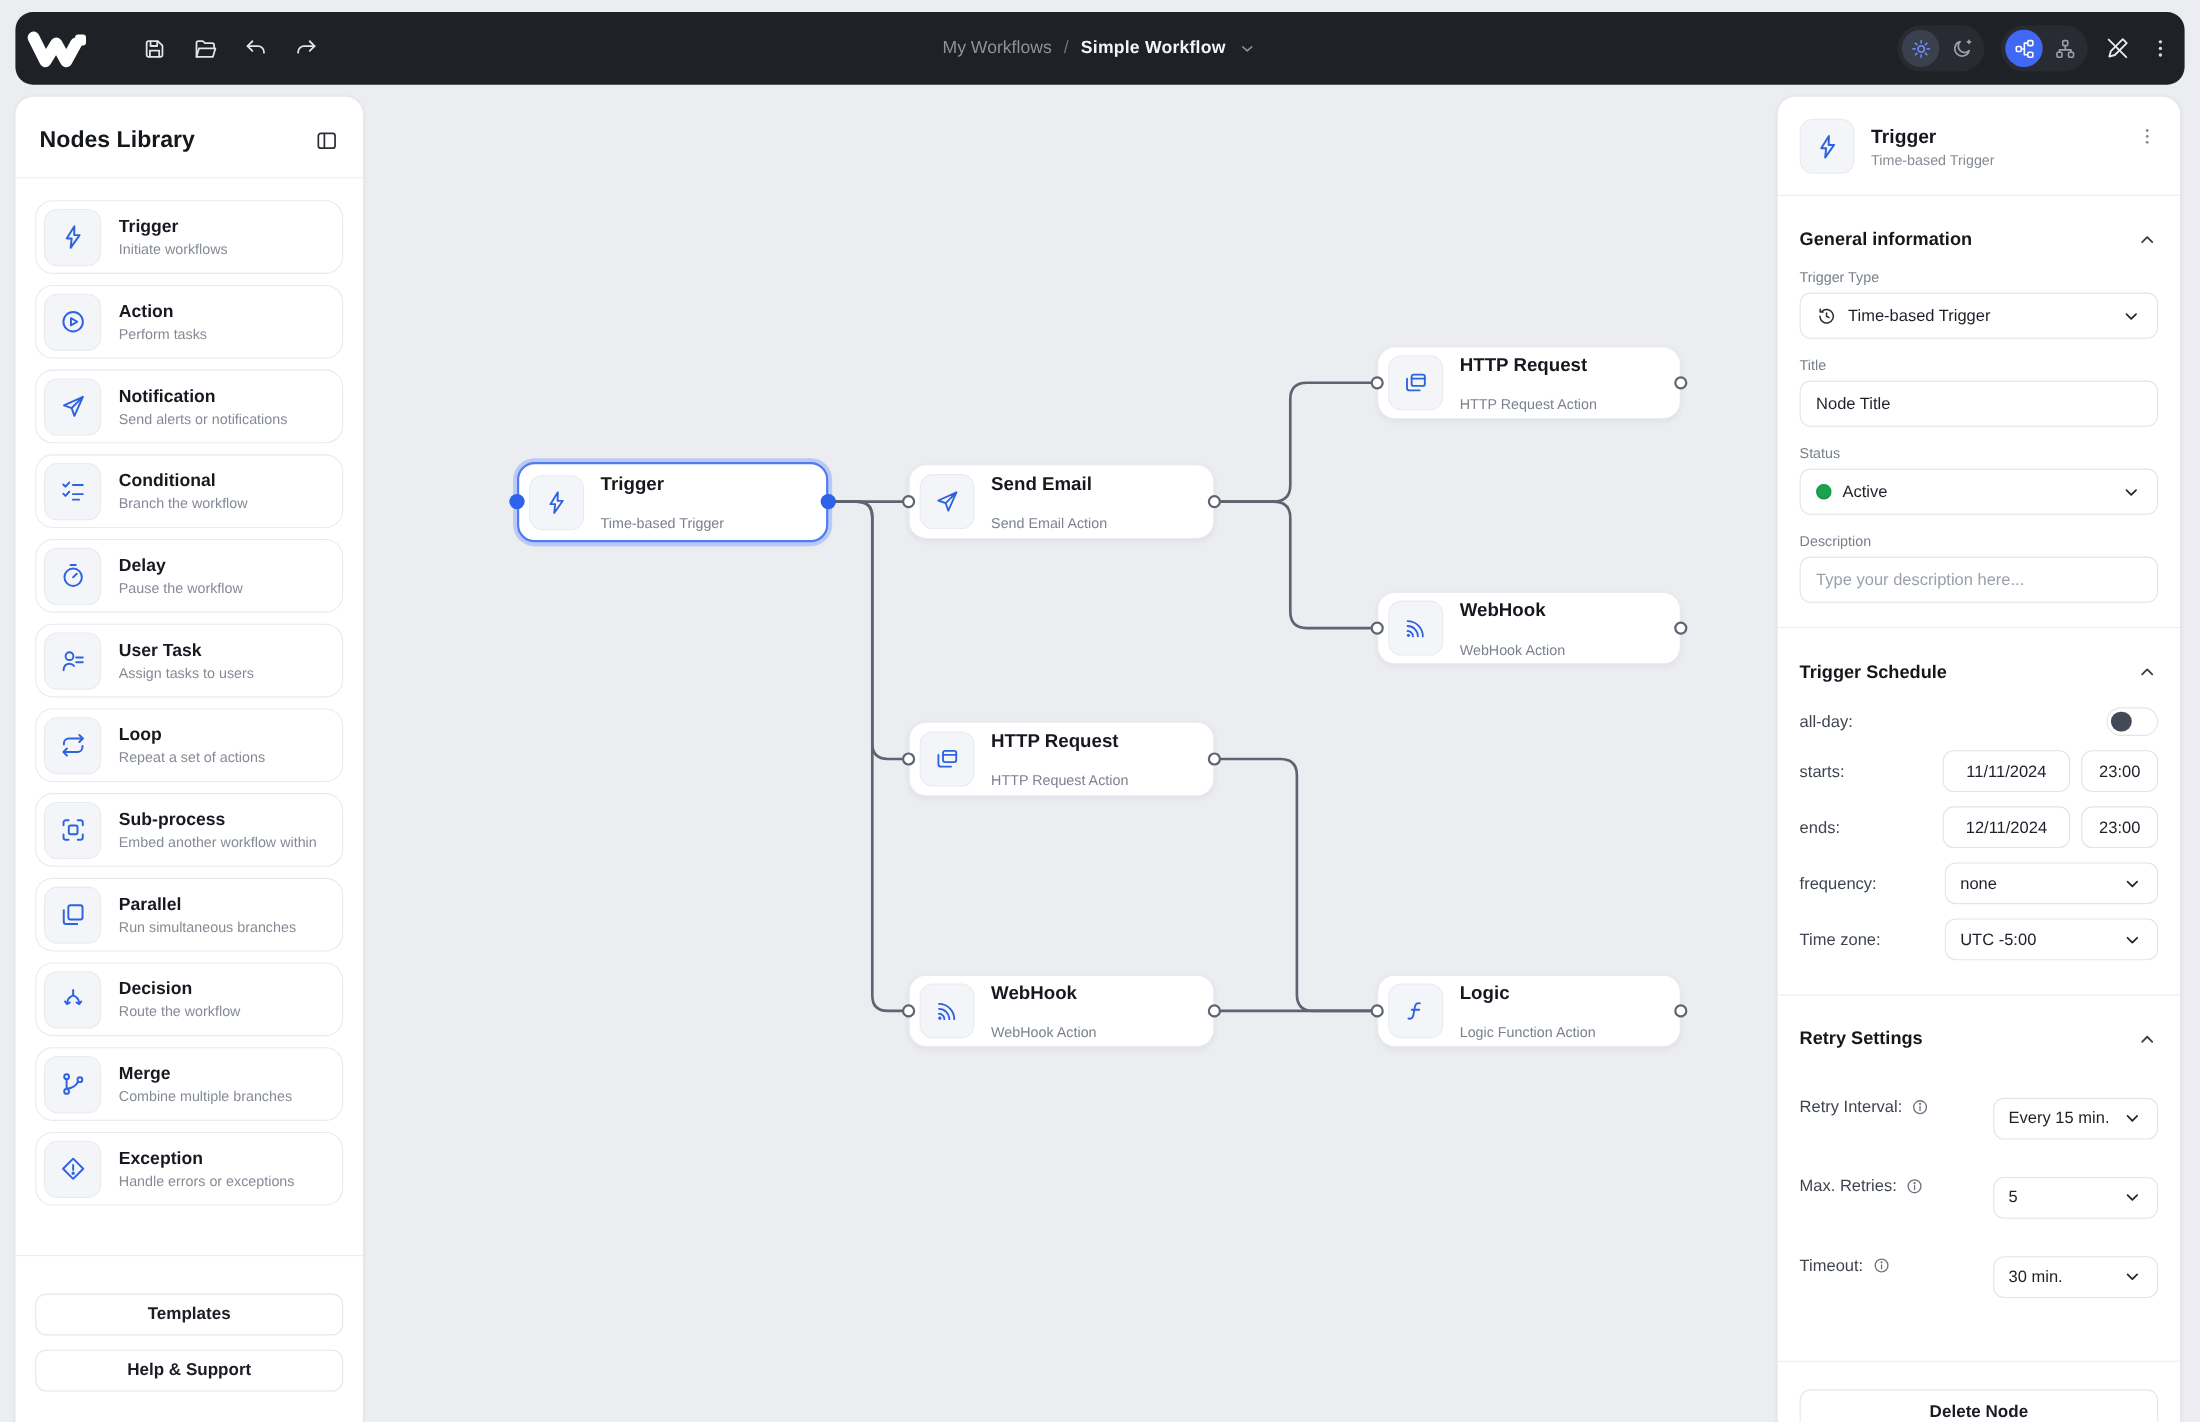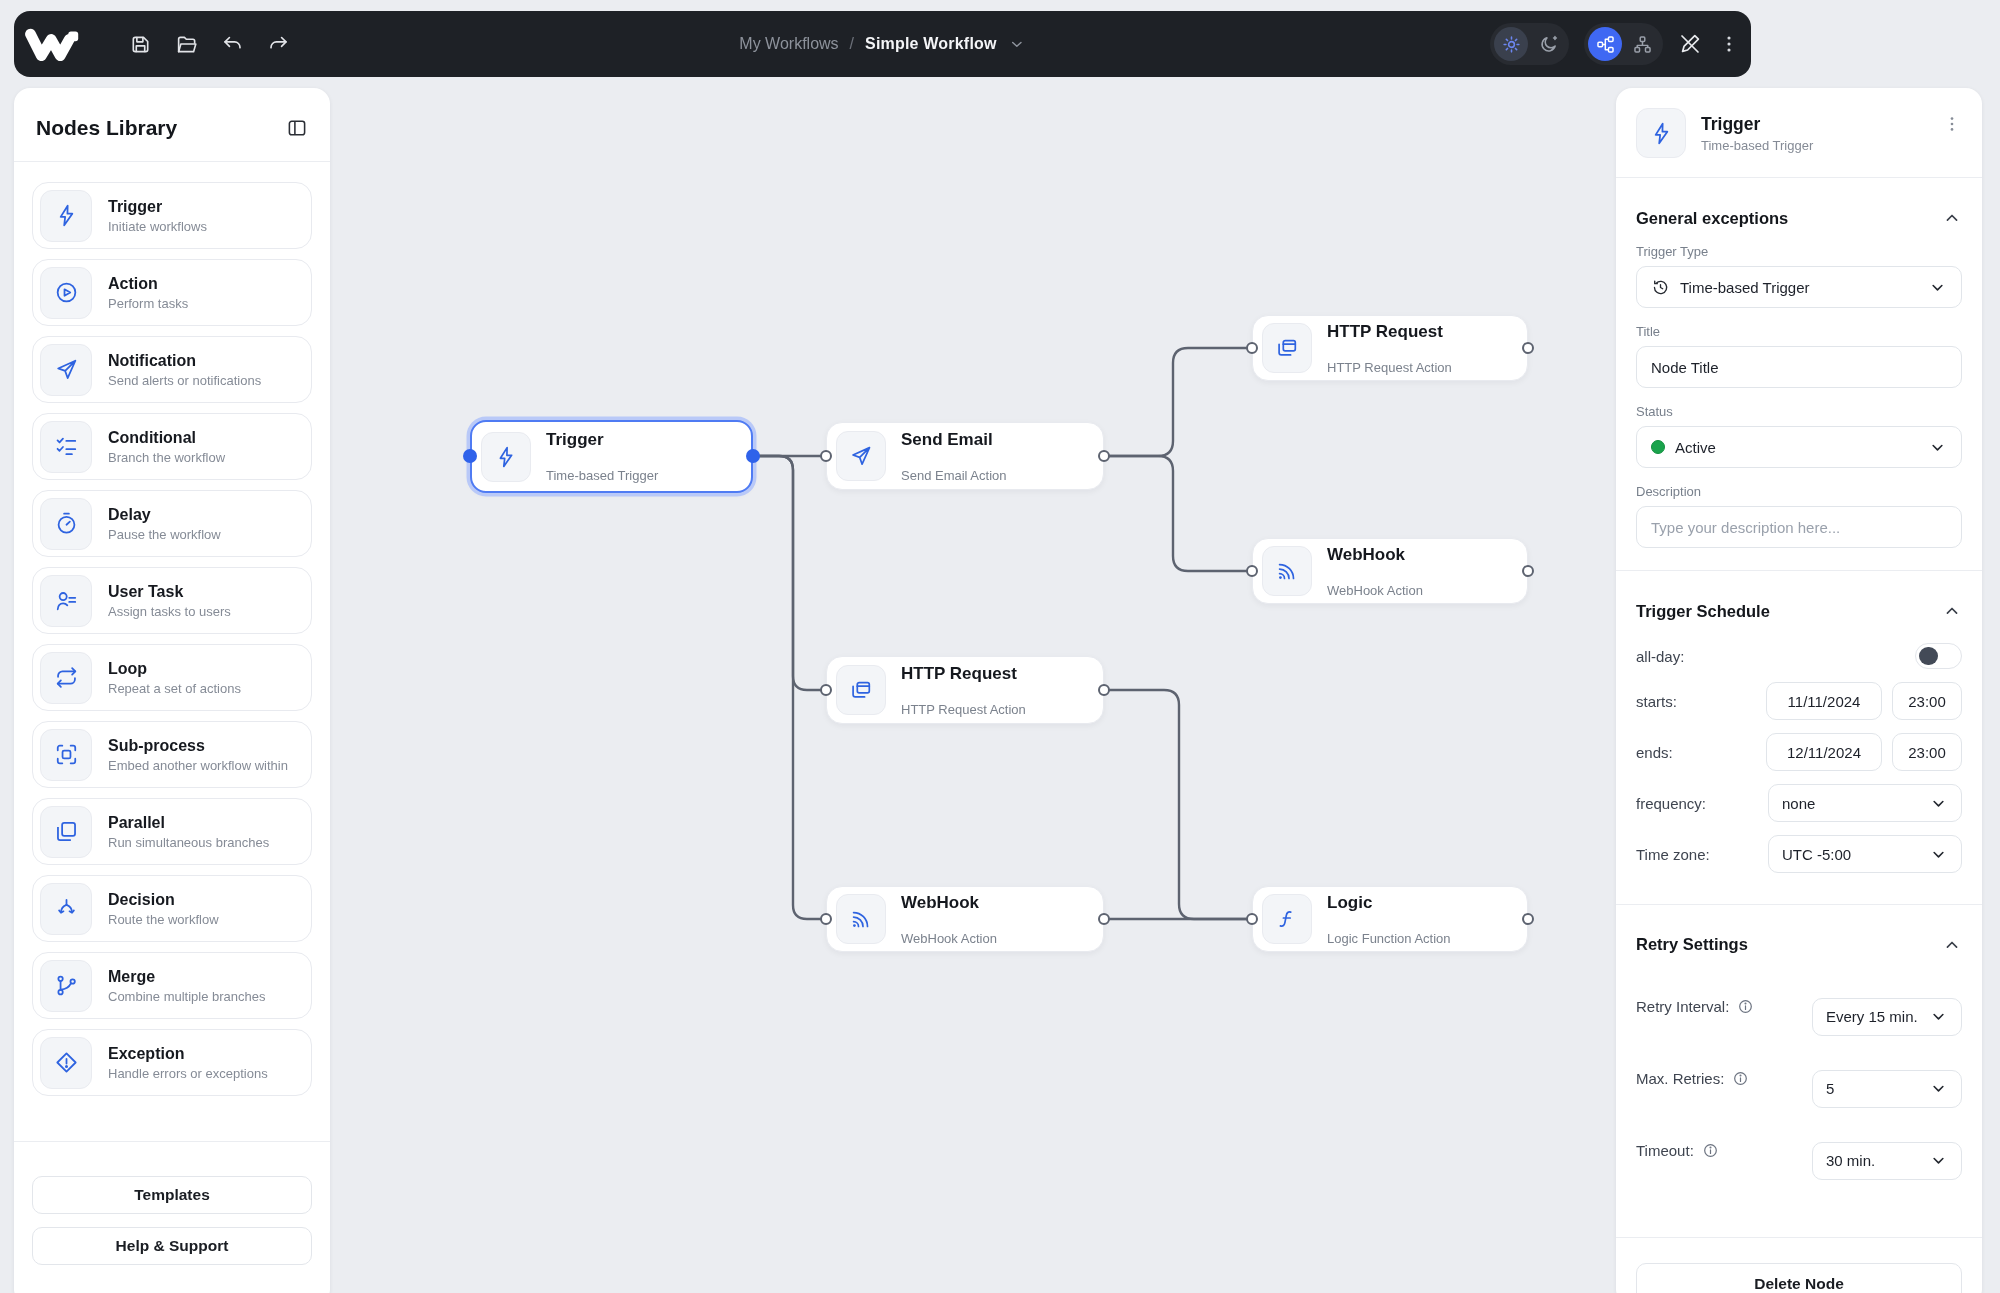--- a/index.html
+++ b/index.html
@@ -7,21 +7,21 @@
   body {
     position:relative; overflow:hidden;
     background:#ebedf1;
     font-family:"Liberation Sans", sans-serif;
     color:#15181e;
   }
   svg { display:block; }
 
   
   .topbar{
-    position:absolute; left:14px; top:11px; width:1737px; height:66px;
+    position:absolute; left:14px; top:11px; width:1972px; height:66px;
     background:#1e2126; border-radius:16px; z-index:20;
     display:flex; align-items:center; padding:0 10px;
   }
   .logo{ width:58px; height:36px; margin-right:46px; flex:none; }
   .tb-icons{ display:flex; align-items:center; gap:22px; }
   .tb-btn{ width:24px; height:24px; display:grid; place-items:center; cursor:pointer; }
   .breadcrumb{
     position:absolute; left:50%; transform:translateX(-50%);
     display:flex; align-items:center; gap:11px; font-size:16px; white-space:nowrap;
   }
@@ -564,21 +564,21 @@
           <circle cx="12" cy="12" r="1.6"></circle>
           <circle cx="12" cy="18.5" r="1.6"></circle>
         </svg>
     </span>
   </div>
   <div class="h-divider"></div>
 
   <div class="ins-body">
     
     <div class="sec-head">
-      <span class="sec-title">General exceptions</span>
+      <span class="sec-title">General information</span>
       <span>
         <svg viewBox="0 0 24 24" width="20" height="20" fill="none" stroke="#3a3f49" stroke-width="2" stroke-linecap="round" stroke-linejoin="round">
             <path d="M6.5 14.5 12 9l5.5 5.5"></path>
           </svg>
       </span>
     </div>
 
     <div class="field-label">Trigger Type</div>
     <div class="select">
       <span>

